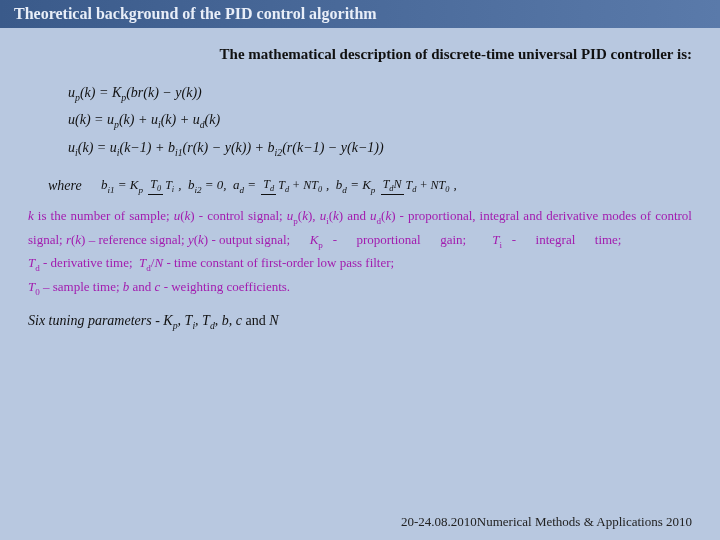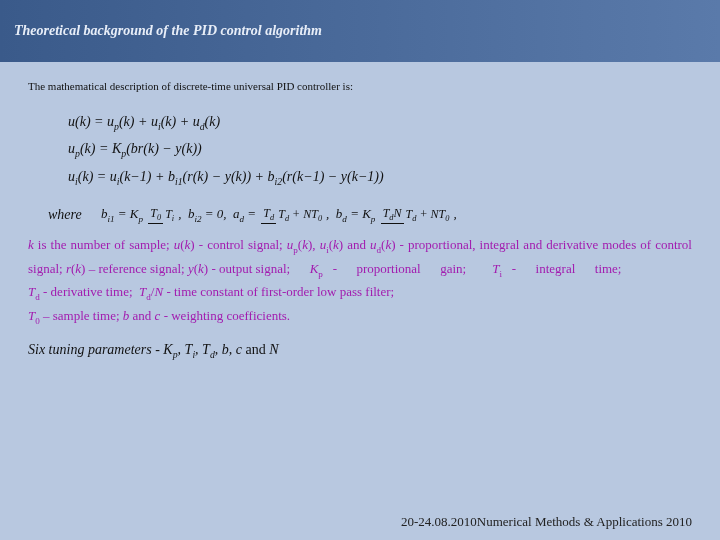--- a/index.html
+++ b/index.html
@@ -7,36 +7,36 @@
       width: 720px;
       height: 540px;
       background: #b8c8e0;
       font-family: 'Times New Roman', Times, serif;
       overflow: hidden;
       position: relative;
     }
 
     .title-bar {
       background: linear-gradient(to right, #3a5a8a, #5a7aaa);
-      padding: 23px 14px;
+      padding: 5px 14px;
       color: #e8eef8;
-      font-size: 14px;
+      font-size: 16px;
       font-weight: bold;
-      font-style: italic;
     }
 
     .content {
       padding: 18px 28px 12px 28px;
     }
 
     .subtitle {
-      font-size: 11px;
-      font-weight: normal;
+      font-size: 15px;
+      font-weight: bold;
       color: #111;
       margin-bottom: 14px;
+      text-align: right;
     }
 
     .equations {
       margin-bottom: 10px;
       padding: 4px 0;
     }
 
     .eq-line {
       font-size: 14px;
       color: #111;
@@ -125,26 +125,26 @@
   <span>Theoretical background of the PID control algorithm</span>
 </div>
 
 <div class="content">
 
   <div class="subtitle">The mathematical description of discrete-time universal PID controller is:</div>
 
   <div class="equations">
     <div class="eq-block">
       <span class="eq-line">
-        <i>u</i>(<i>k</i>) = <i>u</i><sub>p</sub>(<i>k</i>) + <i>u</i><sub>i</sub>(<i>k</i>) + <i>u</i><sub>d</sub>(<i>k</i>)
+        <i>u</i><sub>p</sub>(<i>k</i>) = <i>K</i><sub>p</sub>(<i>br</i>(<i>k</i>) − <i>y</i>(<i>k</i>))
       </span>
     </div>
     <div class="eq-block">
       <span class="eq-line">
-        <i>u</i><sub>p</sub>(<i>k</i>) = <i>K</i><sub>p</sub>(<i>br</i>(<i>k</i>) − <i>y</i>(<i>k</i>))
+        <i>u</i>(<i>k</i>) = <i>u</i><sub>p</sub>(<i>k</i>) + <i>u</i><sub>i</sub>(<i>k</i>) + <i>u</i><sub>d</sub>(<i>k</i>)
       </span>
     </div>
     <div class="eq-block">
       <span class="eq-line">
         <i>u</i><sub>i</sub>(<i>k</i>) = <i>u</i><sub>i</sub>(<i>k</i>−1) + <i>b</i><sub>i1</sub>(<i>r</i>(<i>k</i>) − <i>y</i>(<i>k</i>)) + <i>b</i><sub>i2</sub>(<i>r</i>(<i>k</i>−1) − <i>y</i>(<i>k</i>−1))
       </span>
     </div>
   </div>
 
   <div class="where-section">

